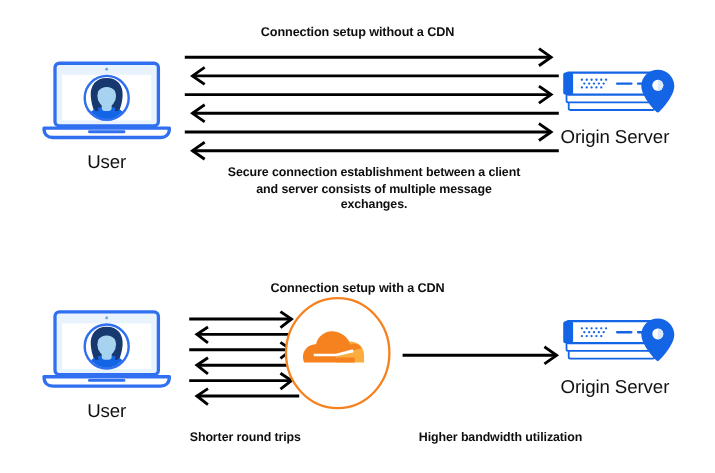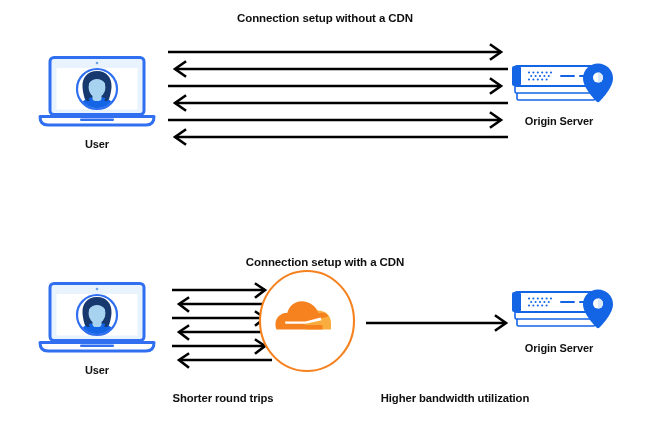--- a/index.html
+++ b/index.html
@@ -37,22 +37,22 @@
     text-align: center;
     font-size: 11.3px;
     font-weight: 700;
     color: #0f0f0f;
     line-height: 14.5px;
     letter-spacing: -0.1px;
   }
   .node-label {
     position: absolute;
     text-align: center;
-    font-size: 11px;
-    font-weight: 700;
+    font-size: 17px;
+    font-weight: 400;
     color: #111111;
     letter-spacing: -0.1px;
     white-space: nowrap;
   }
   .edge-label {
     position: absolute;
     text-align: center;
     font-size: 11.3px;
     font-weight: 700;
     color: #0f0f0f;
@@ -60,21 +60,21 @@
     white-space: nowrap;
   }
   svg { display: block; overflow: visible; }
   .icon-wrap { position: absolute; }
 </style>
 </head>
 <body>
 
 <div class="stage">
 
-  <div class="section-title" style="left:0; top:12px; width:650px;">Connection setup without a CDN</div>
+  <div class="section-title" style="left:0; top:24px; width:650px;">Connection setup without a CDN</div>
 
   <div class="icon-wrap" style="left:36px; top:56px;">
     <svg width="122" height="72" viewBox="0 0 122 72">
 
       <rect x="14" y="1.5" width="94" height="57" rx="4" ry="4" fill="#e8f3fe" stroke="#2f6ff0" stroke-width="3"></rect>
 
       <rect x="20.5" y="12" width="81" height="41.5" fill="#ffffff"></rect>
 
       <circle cx="61" cy="7" r="1.3" fill="#6ea2e8"></circle>
 
@@ -163,20 +163,25 @@
 
         <line x1="0" y1="76" x2="333" y2="76"></line>
         <polyline points="323,69 333,76 323,83" stroke-width="2.6" stroke-linecap="square"></polyline>
 
         <line x1="340" y1="93" x2="7" y2="93"></line>
         <polyline points="17,86 7,93 17,100" stroke-width="2.6" stroke-linecap="square"></polyline>
       </g>
     </svg>
   </div>
 
+  <div class="caption" style="left:160px; top:150px; width:360px;">
+    <span>Secure connection establishment between a client</span><br>
+    <span>and server consists of multiple message</span><br>
+    <span>exchanges.</span>
+  </div>
 
   <div class="section-title" style="left:0; top:256px; width:650px;">Connection setup with a CDN</div>
 
   <div class="icon-wrap" style="left:36px; top:282px;">
     <svg width="122" height="72" viewBox="0 0 122 72">
       <rect x="14" y="1.5" width="94" height="57" rx="4" ry="4" fill="#e8f3fe" stroke="#2f6ff0" stroke-width="3"></rect>
       <rect x="20.5" y="12" width="81" height="41.5" fill="#ffffff"></rect>
       <circle cx="61" cy="7" r="1.3" fill="#6ea2e8"></circle>
       <circle cx="61" cy="33" r="20" fill="#ffffff" stroke="#2f6ff0" stroke-width="2.2"></circle>
       <clipPath id="avclip-bot">

